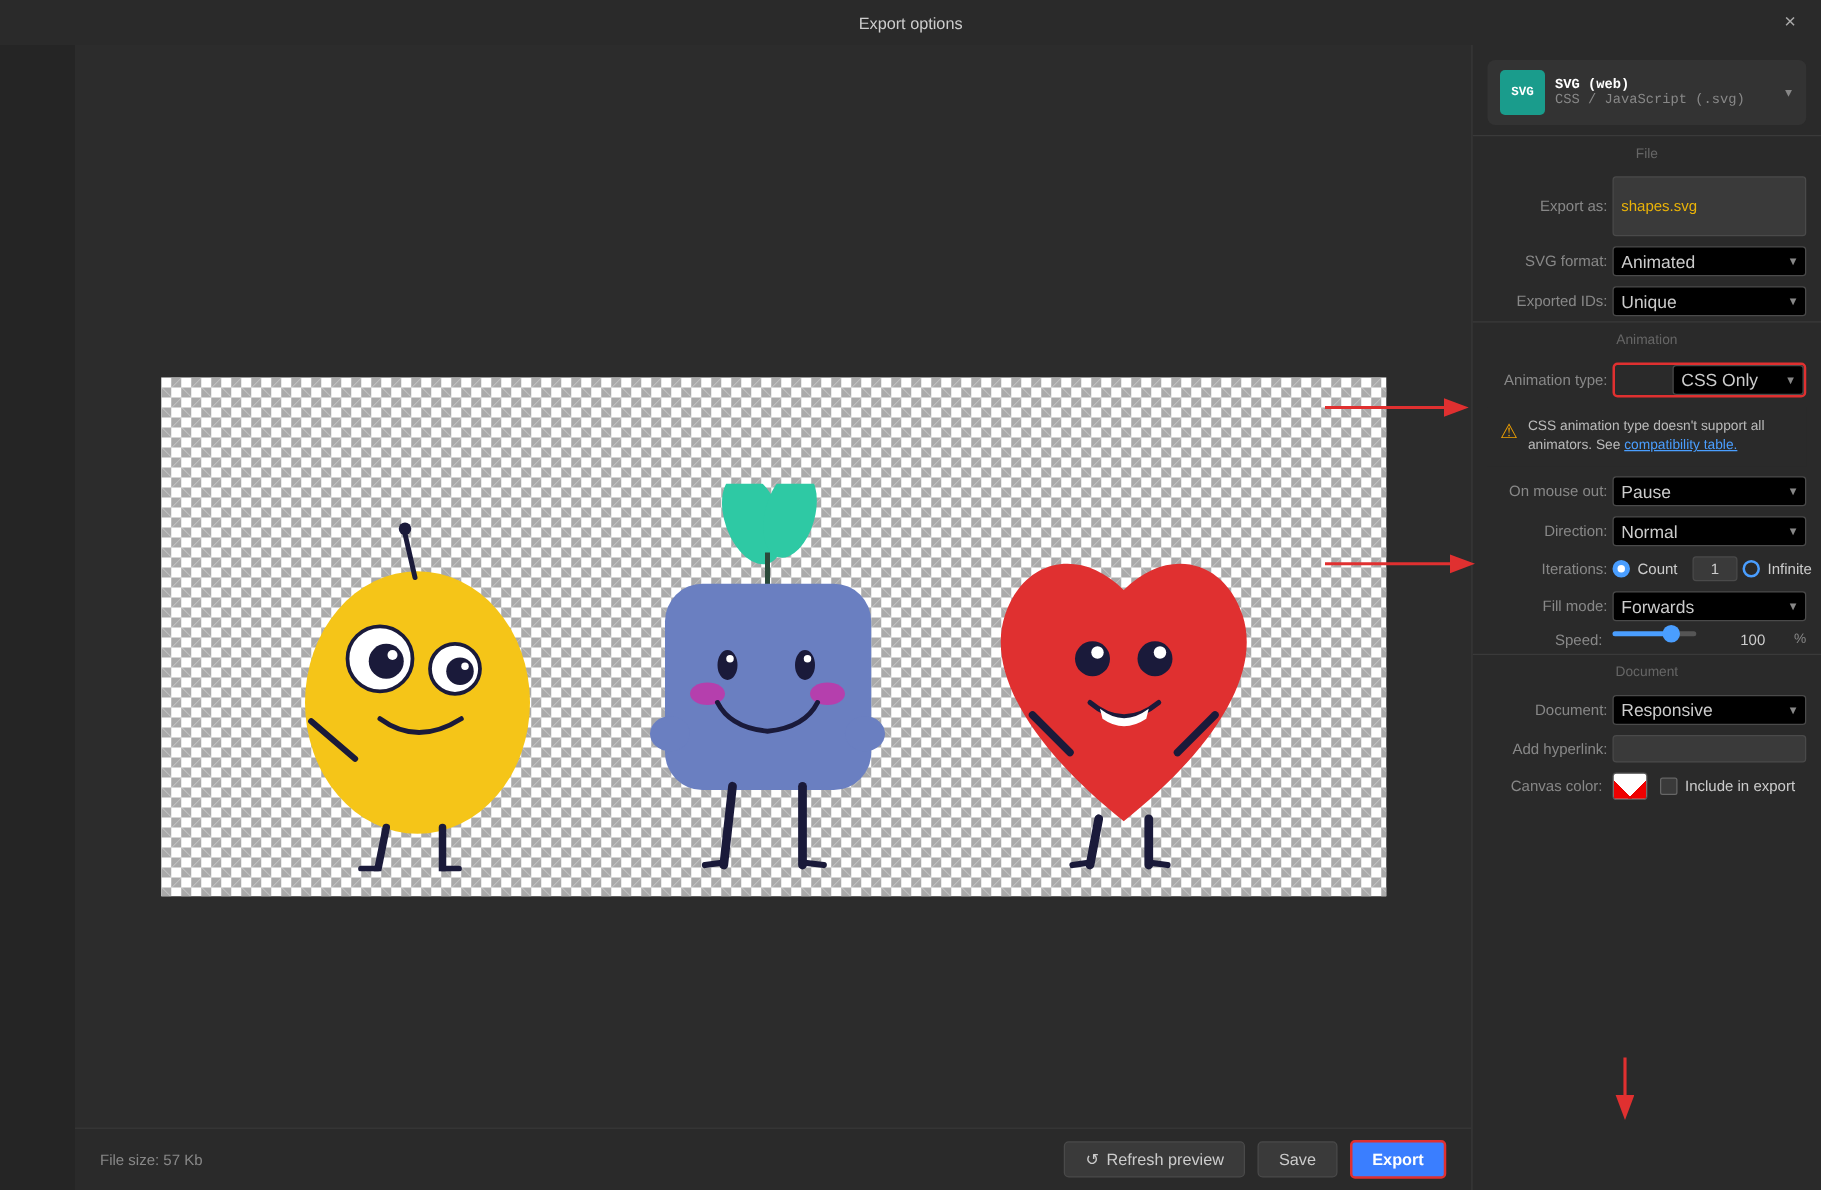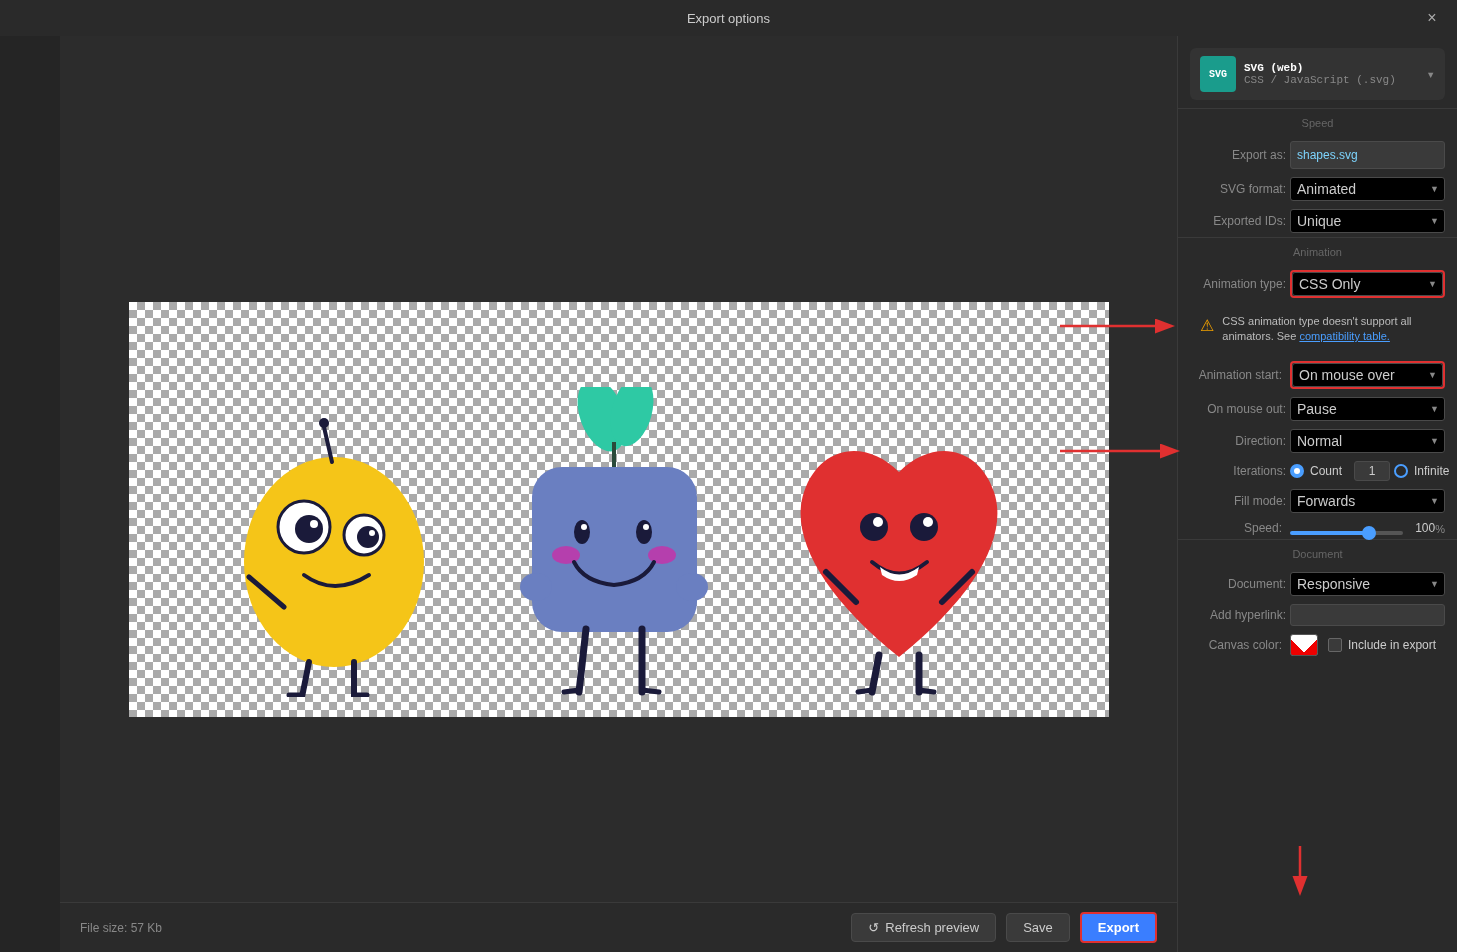--- a/index.html
+++ b/index.html
@@ -211,23 +211,23 @@
     }
     .form-control {
       flex: 1;
     }
 
     
     .text-input {
       background: #3a3a3a;
       border: 1px solid #4a4a4a;
       border-radius: 3px;
-      color: #7dd3fc;
-      font-size: 12px;
-      padding: 6px 6px;
+      color: #eab308;
+      font-size: 12px;
+      padding: 16px 6px;
       width: 100%;
       outline: none;
     }
 
     
     .warning-box {
       background: #2a2a2a;
       border-left: none;
       margin: 4px 12px;
       padding: 8px 10px;
@@ -328,22 +328,22 @@
       color: #888;
       font-size: 12px;
       width: 100px;
       text-align: right;
       padding-right: 8px;
       flex-shrink: 0;
     }
     .speed-slider-wrap {
       flex: 1;
       display: flex;
-      align-items: flex-end;
-      gap: 0;
+      align-items: flex-start;
+      gap: 23px;
     }
     .speed-slider {
       flex: 1;
       height: 4px;
       background: linear-gradient(to right, #4a9eff 70%, #555 70%);
       border-radius: 2px;
       position: relative;
       cursor: pointer;
     }
     .speed-thumb {
@@ -451,20 +451,21 @@
       right: 0;
       bottom: 0;
       pointer-events: none;
       z-index: 150;
     }
 
     
     .css-type-highlight {
       border: 2px solid #e03030;
       border-radius: 4px;
+      padding-left: 46px;
     }
 
     select.native-select {
       background: #000000;
       border: 1px solid #4a4a4a;
       border-radius: 3px;
       color: #ccc;
       font-size: 14px;
       padding: 3px 6px;
       width: 100%;
@@ -620,21 +621,21 @@
 
   <div class="format-selector">
     <div class="format-icon">SVG</div>
     <div class="format-info">
       <div class="format-name">SVG (web)</div>
       <div class="format-sub">CSS / JavaScript (.svg)</div>
     </div>
     <div class="format-chevron">▾</div>
   </div>
 
-  <div class="section-label">Speed</div>
+  <div class="section-label">File</div>
 
   <div class="form-row">
     <span class="form-label">Export as:</span>
     <div class="form-control">
       <input type="text" class="text-input" value="shapes.svg" style="">
     </div>
   </div>
 
   <div class="form-row">
     <span class="form-label">SVG format:</span>
@@ -670,30 +671,20 @@
   </div>
 
   <div class="warning-box">
     <span class="warning-icon">⚠</span>
     <span>
       <span>CSS animation type doesn't support all animators. See </span>
       <span class="warning-link">compatibility table.</span>
     </span>
   </div>
 
-  <div class="anim-start-row">
-    <span class="anim-start-label">Animation start:</span>
-    <div class="select-wrap form-control highlight-box" style="flex:1">
-      <select class="native-select">
-        <option>On mouse over</option>
-        <option>Automatic</option>
-        <option>On click</option>
-      </select>
-    </div>
-  </div>
 
   <div class="form-row">
     <span class="form-label">On mouse out:</span>
     <div class="select-wrap form-control">
       <select class="native-select">
         <option>Pause</option>
         <option>Stop</option>
         <option>Reverse</option>
       </select>
     </div>

